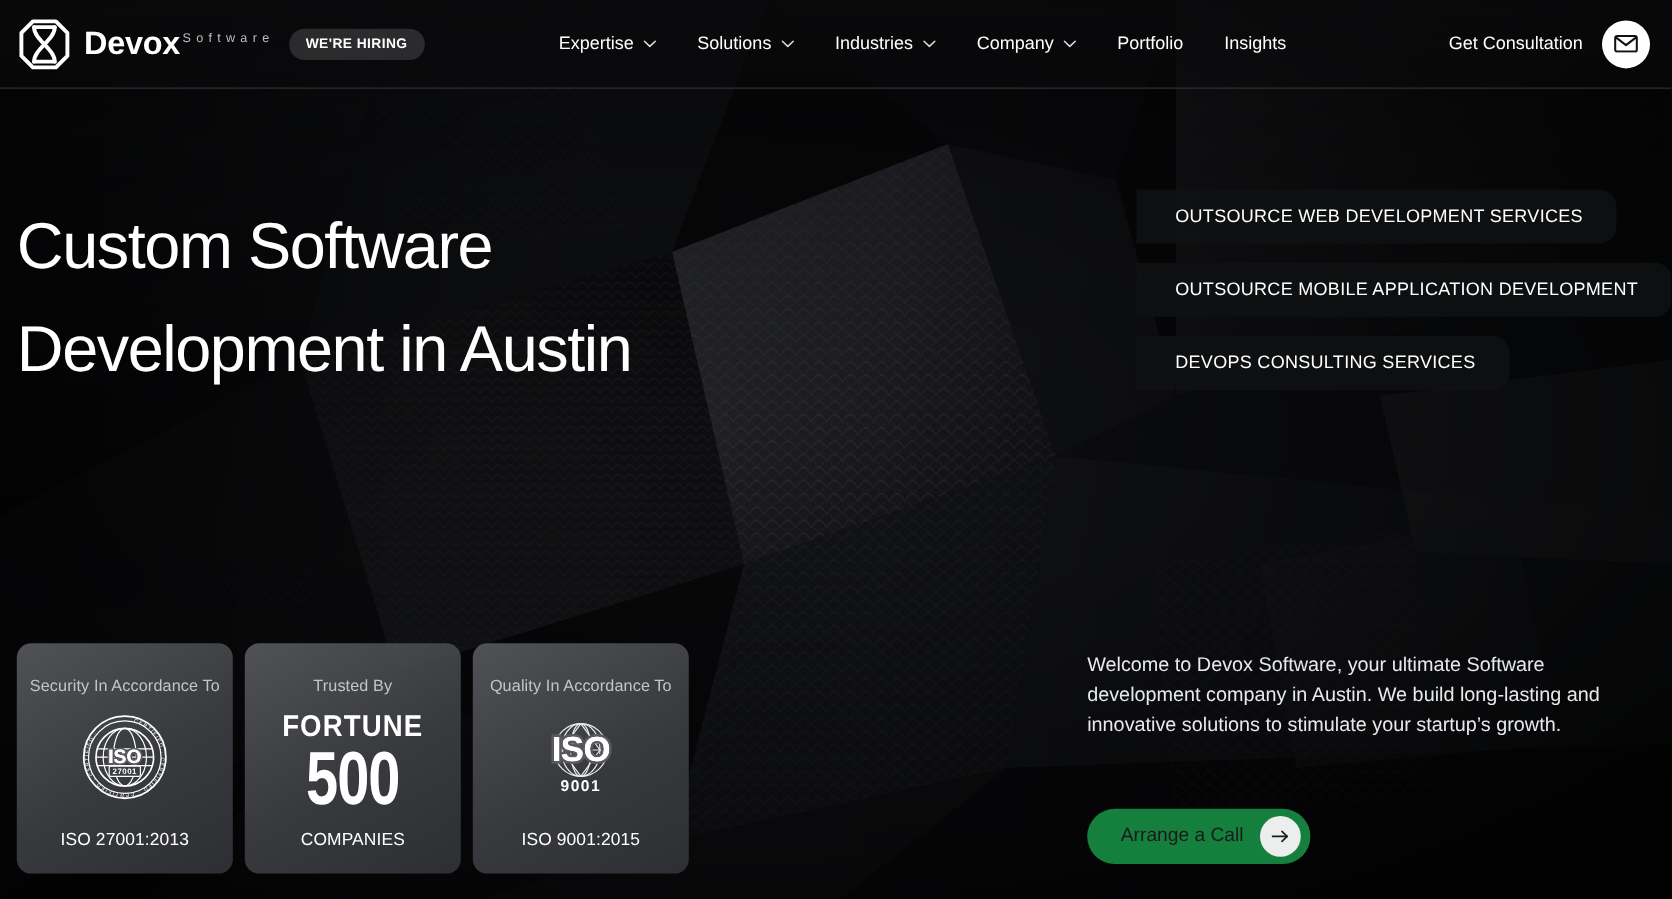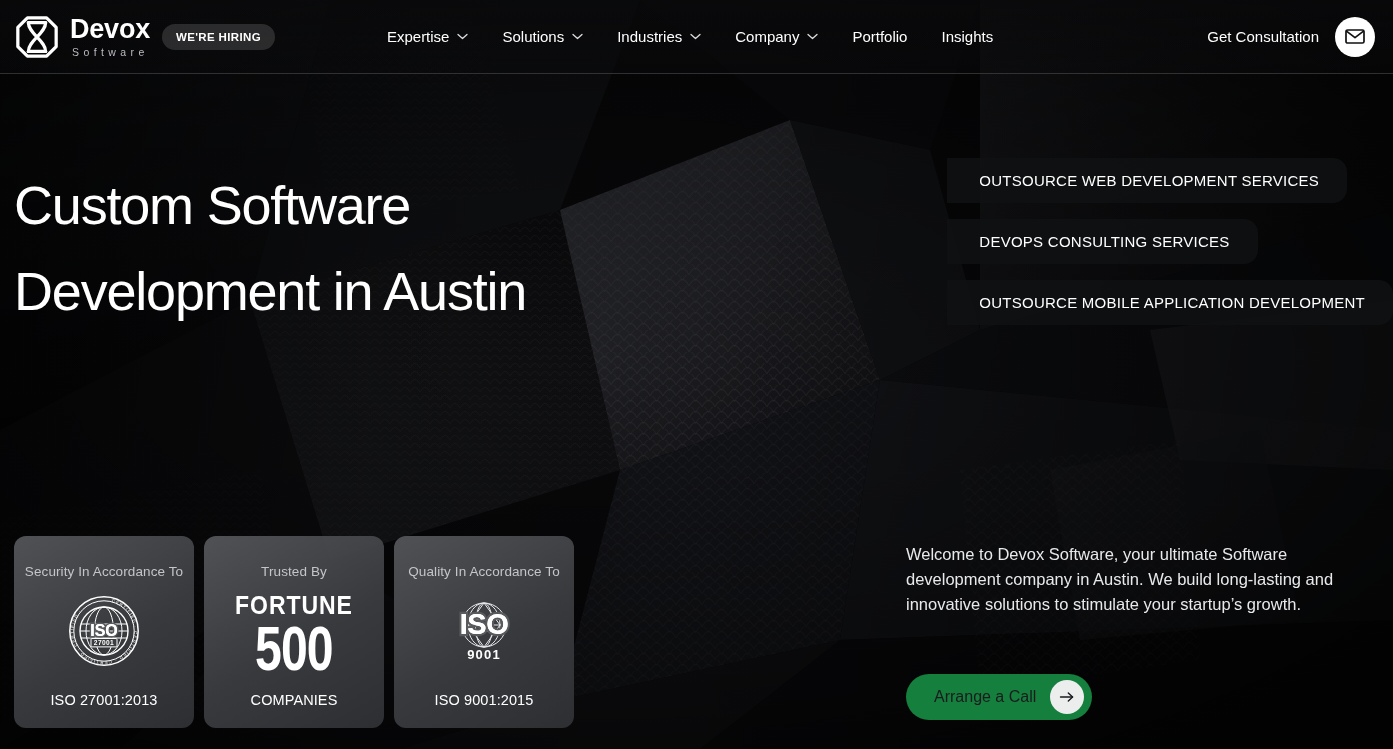--- a/index.html
+++ b/index.html
@@ -29,21 +29,21 @@
   
   .header {
     position: absolute; top: 0; left: 0; right: 0; height: 74px;
     display: flex; align-items: center;
     border-bottom: 1px solid rgba(255,255,255,.16);
     z-index: 20;
     background: linear-gradient(180deg, rgba(10,10,12,.72), rgba(10,10,12,.40));
   }
   .brand { display: flex; align-items: center; gap: 10px; padding-left: 14px; }
   .logo-mark { width: 46px; height: 46px; display: block; }
-  .brand-text { display: flex; flex-direction: column; line-height: 1; }
+  .brand-text { display: flex; flex-direction: row; line-height: 1; }
   .brand-name {
     font-size: 27px; font-weight: 700; color: #fff; letter-spacing: -.2px;
   }
   .brand-sub {
     font-size: 10.5px; color: #b9bcc2; letter-spacing: 4.4px;
     margin-top: 4px; padding-left: 2px;
   }
   .hiring-badge {
     margin-left: 12px;
     background: rgba(255,255,255,.14);
@@ -308,22 +308,22 @@
   </div>
 
 
   <h1 class="hero-title">
     <span>Custom Software</span><br>
     <span>Development in Austin</span>
   </h1>
 
   <div class="pills">
     <div class="pill p1">Outsource Web Development Services</div>
+    <div class="pill">Outsource Mobile Application Development</div>
     <div class="pill">DevOps Consulting Services</div>
-    <div class="pill">Outsource Mobile Application Development</div>
   </div>
 
   <div class="cards">
 
     <div class="card">
       <div class="card-top">Security In Accordance To</div>
       <div class="card-art">
         <svg width="72" height="72" viewBox="0 0 72 72">
           <circle cx="36" cy="36" r="34.2" fill="none" stroke="#fff" stroke-width="1.5"></circle>
           <circle cx="36" cy="36" r="30.2" fill="none" stroke="#fff" stroke-width="1"></circle>

